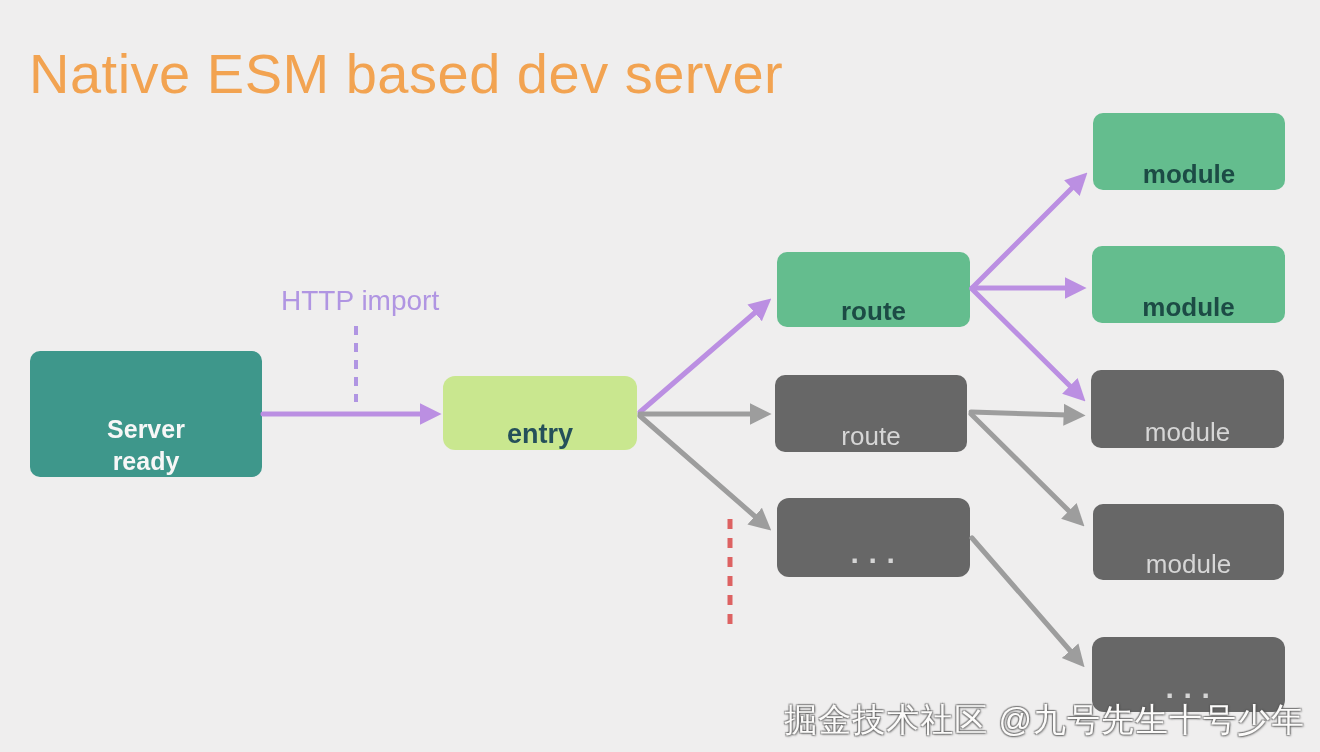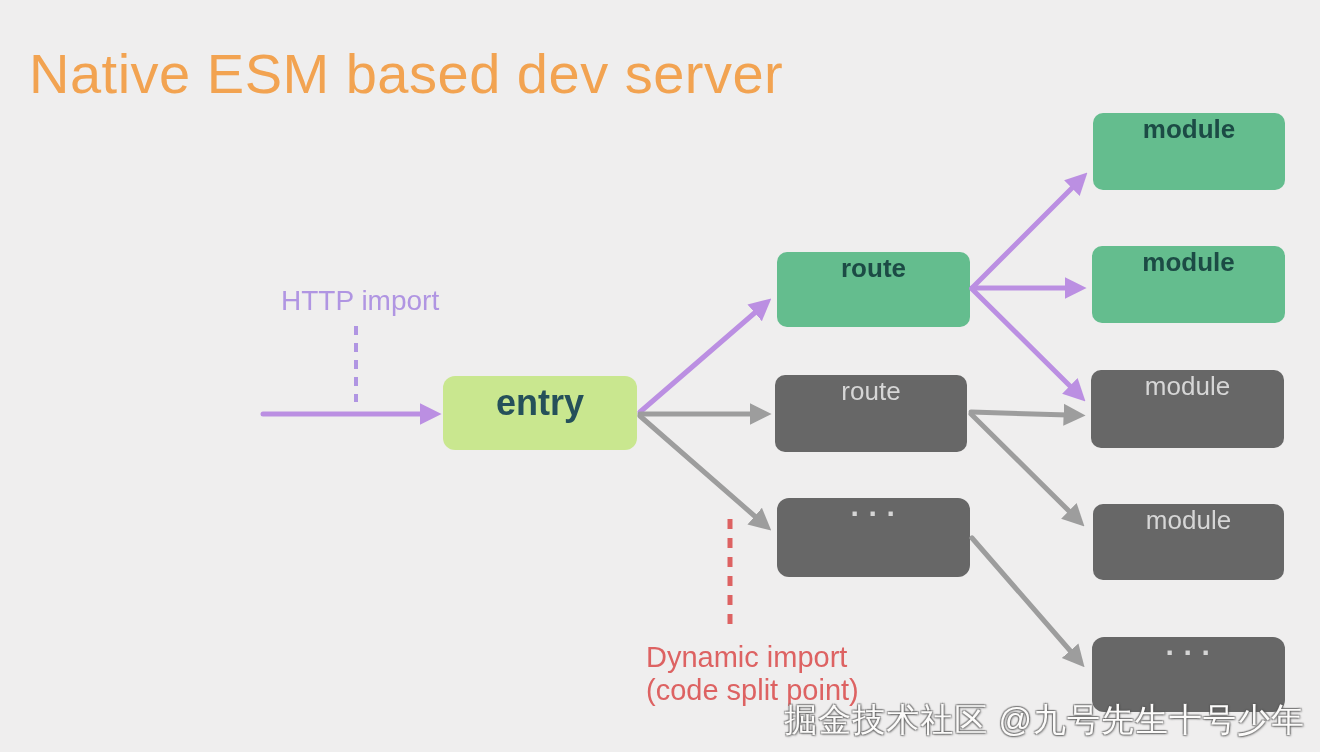--- a/index.html
+++ b/index.html
@@ -14,28 +14,28 @@
   .canvas{position:relative;width:1320px;height:752px;background:var(--bg);overflow:hidden;}
 
   .title{
     position:absolute;left:29px;top:41px;
     font-size:56px;font-weight:500;letter-spacing:0.5px;
     color:var(--orange);
   }
 
   .box{
     position:absolute;border-radius:10px;
-    display:flex;align-items:flex-start;justify-content:center;
+    display:flex;align-items:flex-end;justify-content:center;
     text-align:center;
   }
   .box .label{white-space:pre-line;line-height:32px;}
   .teal{background:var(--teal);}
   .teal .label{color:var(--white-text);font-weight:700;font-size:25px;}
   .lime{background:var(--lime);border-radius:12px;}
-  .lime .label{color:var(--dark-slate);font-weight:700;font-size:36px;margin-top:11px;}
+  .lime .label{color:var(--dark-slate);font-weight:700;font-size:27px;margin-top:11px;}
   .greenbox{background:var(--green);}
   .greenbox .label{color:var(--dark-teal);font-weight:700;font-size:26px;}
   .graybox{background:var(--gray-box);}
   .graybox .label{color:var(--gray-text);font-weight:500;font-size:26px;}
   .graybox .dots{
     color:#D5D5D5;font-weight:700;font-size:30px;
     letter-spacing:8px;text-indent:8px;white-space:nowrap;
   }
 
   svg.arrows{position:absolute;left:0;top:0;pointer-events:none;}
@@ -58,20 +58,24 @@
                 -1px 1px 1px rgba(90,90,90,.55), 1px 1px 2px rgba(70,70,70,.65);
   }
 </style>
 </head>
 <body>
 
 <div class="canvas">
 
   <h1 class="title">Native ESM based dev server</h1>
 
+  <div class="box teal" style="left:30px;top:351px;width:232px;height:126px;">
+    <span class="label">Server
+ready</span>
+  </div>
 
   <div class="box lime" style="left:443px;top:376px;width:194px;height:74px;">
     <span class="label">entry</span>
   </div>
 
   <div class="box greenbox" style="left:777px;top:252px;width:193px;height:75px;">
     <span class="label">route</span>
   </div>
 
   <div class="box graybox" style="left:775px;top:375px;width:192px;height:77px;">
@@ -125,18 +129,16 @@
     <line class="ar st-gray" x1="971" y1="412" x2="1068" y2="415" marker-end="url(#head-gray)"></line>
     <line class="ar st-gray" x1="971" y1="414" x2="1072" y2="514" marker-end="url(#head-gray)"></line>
 
     <line class="ar st-gray" x1="972" y1="538" x2="1073" y2="654" marker-end="url(#head-gray)"></line>
 
     <line class="dash-lav" x1="356" y1="326" x2="356" y2="402"></line>
     <line class="dash-red" x1="730" y1="519" x2="730" y2="629"></line>
   </svg>
 
   <div class="ann ann-http">HTTP import</div>
-  <div class="ann ann-dyn">Dynamic import
-(code split point)</div>
 
   <div class="watermark">掘金技术社区 @九号先生十号少年</div>
 
 </div>
 
 </body></html>

